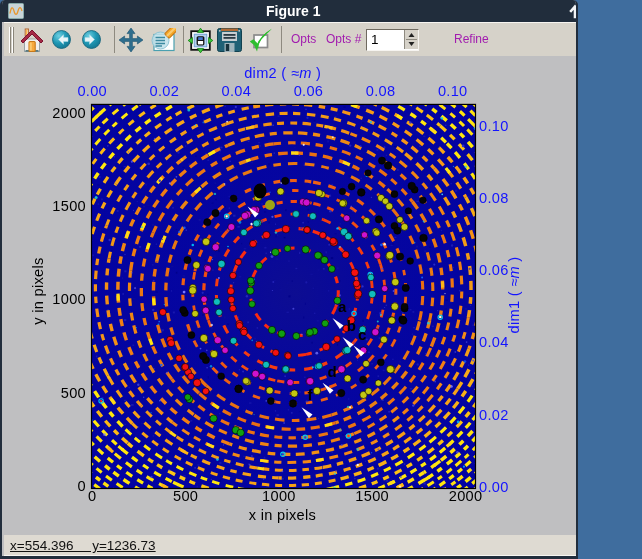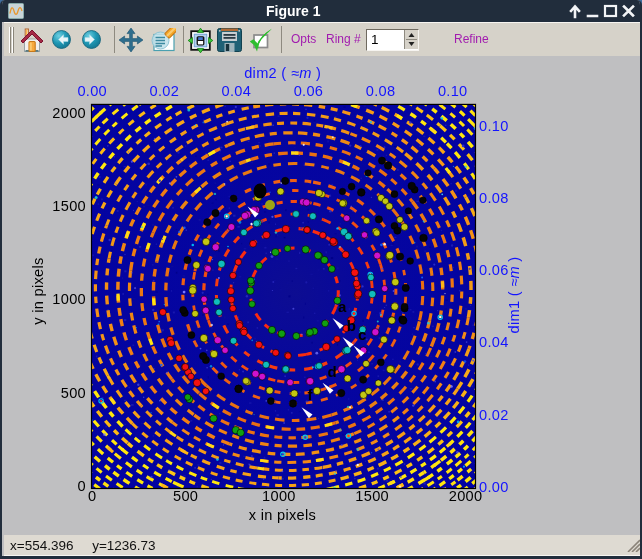--- a/index.html
+++ b/index.html
@@ -1,25 +1,25 @@
 <!DOCTYPE html>
 <html><head><meta charset="utf-8"><style>
 html,body{margin:0;padding:0;width:642px;height:559px;overflow:hidden;background:#3f6d9e;
 font-family:"Liberation Sans",sans-serif;}
-#win{position:absolute;left:0;top:0;width:642px;height:559px;background:#bfbfc1;
+#win{position:absolute;left:0;top:0;width:578px;height:559px;background:#bfbfc1;
 border-radius:5px 5px 0 0;overflow:hidden;}
 #title{position:absolute;left:0;top:0;width:100%;height:22px;background:#212d3c;}
 #title .t{position:absolute;left:264px;top:3px;color:#fff;font-weight:bold;font-size:14px;}
 #toolbar{position:absolute;left:2px;top:22px;width:638px;height:33px;background:#d6d2c9;
 border-top:1px solid #f7f5f1;border-bottom:1px solid #a39e93;}
 #toolbar .lbl{position:absolute;font-size:12px;color:#a21caf;}
 #fig{position:absolute;left:2px;top:56px;width:638px;height:479px;background:#bfbfc1;}
 #status{position:absolute;left:2px;top:535px;width:638px;height:20px;background:#dedad2;
 border-bottom:1px solid #f7f5f1;}
-#status .s{position:absolute;left:6px;top:3px;font-size:13.5px;color:#111;}
+#status .s{position:absolute;left:6px;top:3px;font-size:13.5px;color:#111;text-decoration:underline;}
 #win{border-left:2px solid #212d3c;border-right:2px solid #212d3c;border-bottom:3px solid #212d3c;box-sizing:border-box;}
 </style></head><body>
 <div id="win">
 <div id="title">
       <svg style="position:absolute;left:6px;top:3px" width="16" height="16" viewBox="0 0 16 16">
 <rect x="0.5" y="0.5" width="15" height="15" rx="1" fill="#c8d4d8" stroke="#8aa"></rect>
 <path d="M2 10.5 C3.2 3.5, 4.8 3.5, 6 8 C7.2 12.5, 8.8 12.5, 10 8 C11.2 3.5, 12.8 3.5, 14 8" fill="none" stroke="#e8972e" stroke-width="1.3"></path>
 </svg>
       <span class="t">Figure 1</span>
       <svg style="position:absolute;left:560px;top:0" width="80" height="22" viewBox="0 0 80 22">
@@ -118,21 +118,21 @@
 <path d="M1.8 13.6 L5.4 11.2 L10.6 16.4 L10.2 20.6 Z"></path>
 <path d="M6.2 17.5 L11.0 15.0 L9.0 23.4 Z"></path>
 <path d="M8.0 19.8 L10.2 13.6 L14.8 7.6 L23.8 0.8 L14.4 9.4 L11.6 14.2 Z"></path>
 <path d="M9.4 17.8 Q11.8 10.6 18.2 4.6 L23.8 0.8 L13.0 11.8 L10.6 16.8 Z"></path>
 </g>
 </svg>
       <div style="position:absolute;left:110.0px;top:3px;width:1px;height:27px;background:#8e8a80"></div>
       <div style="position:absolute;left:178.5px;top:3px;width:1px;height:27px;background:#8e8a80"></div>
       <div style="position:absolute;left:277.0px;top:3px;width:1px;height:27px;background:#8e8a80"></div>
 <span class="lbl" style="left:287px;top:9px">Opts</span>
-<span class="lbl" style="left:322px;top:9px">Ring #</span>
+<span class="lbl" style="left:322px;top:9px">Opts #</span>
 <div style="position:absolute;left:362px;top:6px;width:53px;height:22px;background:#ffffff;border-top:1.5px solid #6f6a60;border-left:1.5px solid #6f6a60;border-right:1px solid #f6f4f0;border-bottom:1px solid #f6f4f0;box-sizing:border-box">
 <div style="position:absolute;left:4px;top:2px;font-size:13.5px;color:#000">1</div>
 <div style="position:absolute;right:0;top:0;width:13px;height:19px;background:#d6d2c9;border-left:1px solid #8e8a80">
 <svg width="13" height="19" viewBox="0 0 13 19">
 <path d="M6.5 3 L9.5 7 L3.5 7 Z" fill="#222"></path>
             <path d="M6.5 16 L9.5 12 L3.5 12 Z" fill="#222"></path>
 <line x1="1" y1="9.5" x2="12" y2="9.5" stroke="#8e8a80" stroke-width="1"></line>
           </svg>
 </div>
       </div>

